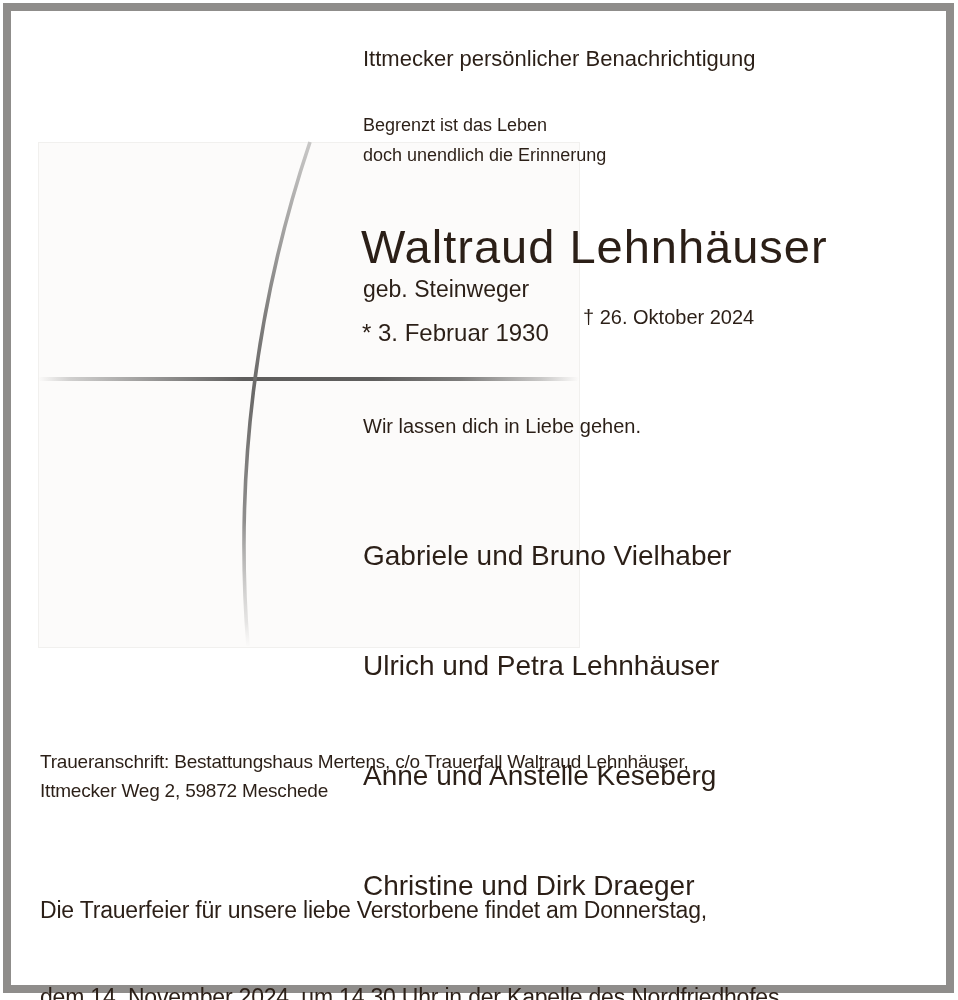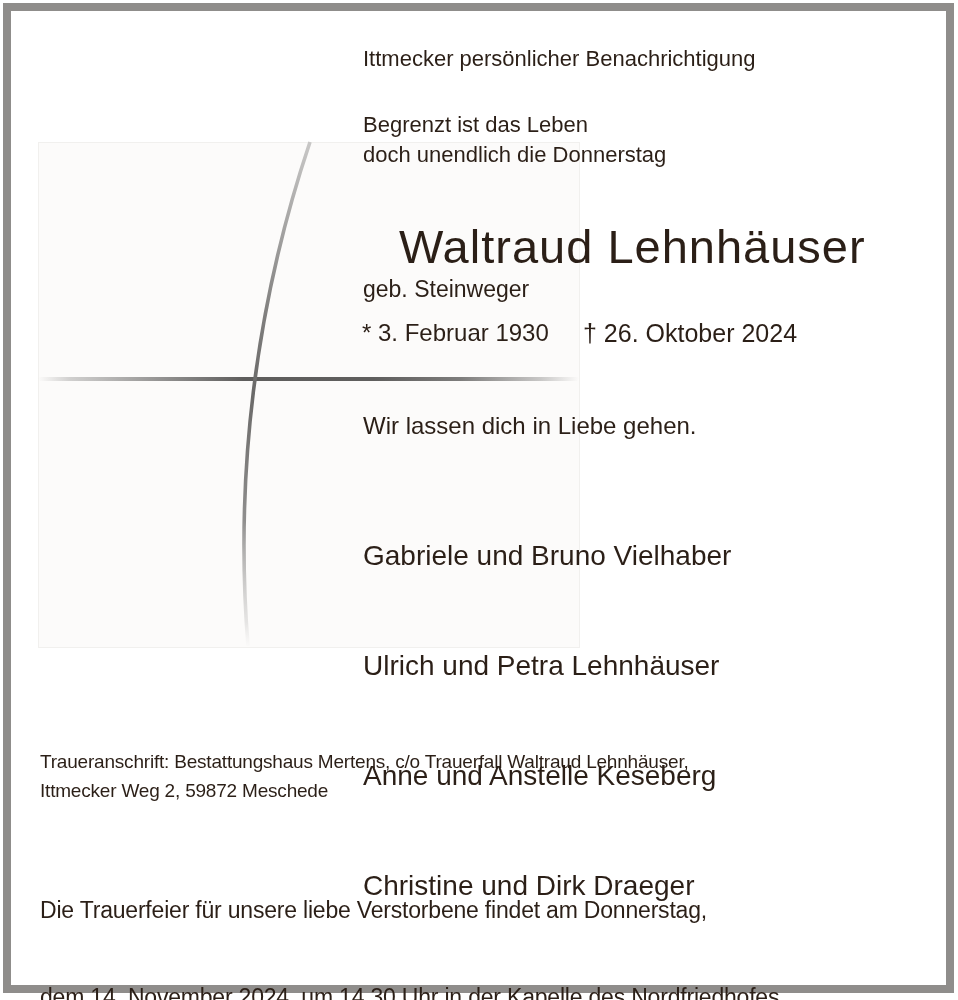--- a/index.html
+++ b/index.html
@@ -11,26 +11,26 @@
   .abs{position:absolute;white-space:pre;}
   
   .panel{position:absolute;left:38px;top:142px;width:542px;height:506px;
          background:#fcfbfa;border:1px solid rgba(120,110,100,0.08);box-sizing:border-box;}
   .arc-svg{position:absolute;left:0;top:0;width:958px;height:1000px;pointer-events:none;}
   .hline{position:absolute;left:38px;top:377px;width:541px;height:4px;border-radius:2px;
          background:linear-gradient(to right,
             rgba(180,180,180,0) 0%, #d0cfce 6%, #8b8a89 25%, #5e5d5c 38%,
             #5f5e5d 62%, #7d7c7b 78%, #c9c8c7 93%, rgba(220,220,220,0) 100%);}
   .intro{left:363px;top:45px;font-size:22px;line-height:28px;}
-  .verse{left:363px;top:110px;font-size:22px;line-height:30px;}
-  .name{left:361px;top:219px;font-size:47px;line-height:56px;letter-spacing:1px;font-weight:500;margin-left:38px;}
+  .verse{left:363px;top:110px;font-size:18px;line-height:30px;}
+  .name{left:361px;top:219px;font-size:47px;line-height:56px;letter-spacing:1px;font-weight:500;}
   .maiden{left:363px;top:275px;font-size:23px;line-height:28px;}
   .birth{left:362px;top:318px;font-size:24px;line-height:30px;}
-  .death{left:583px;top:318px;font-size:25px;line-height:30px;}
-  .farewell{left:363px;top:411px;font-size:24px;line-height:30px;}
+  .death{left:583px;top:302px;font-size:20px;line-height:30px;}
+  .farewell{left:363px;top:411px;font-size:20px;line-height:30px;}
   .mourners{left:363px;top:465px;font-size:28px;line-height:36.6px;}
   .address{left:40px;top:747px;font-size:19px;line-height:29px;letter-spacing:-0.2px;}
   .service{left:40px;top:838px;font-size:23px;line-height:29px;letter-spacing:-0.2px;}
 </style>
 </head>
 <body>
 
 <div class="frame"></div>
 
 <div class="stage">
@@ -48,21 +48,21 @@
         <stop offset="0.75" stop-color="#8f8e8d"></stop>
         <stop offset="0.95" stop-color="#cfcecd" stop-opacity="0.5"></stop>
         <stop offset="1" stop-color="#dddddd" stop-opacity="0"></stop>
       </linearGradient>
     </defs>
     <path d="M 310 142 A 1265 1265 0 0 0 248 646" fill="none" stroke="url(#arcGrad)" stroke-width="3.6"></path>
   </svg>
 
   <div class="abs intro">Ittmecker persönlicher Benachrichtigung</div>
 
-  <div class="abs verse"><span>Begrenzt ist das Leben</span><br><span>doch unendlich die Donnerstag</span></div>
+  <div class="abs verse"><span>Begrenzt ist das Leben</span><br><span>doch unendlich die Erinnerung</span></div>
 
   <div class="abs name">Waltraud Lehnhäuser</div>
 
   <div class="abs maiden">geb. Steinweger</div>
 
   <div class="abs birth">* 3. Februar 1930</div>
 
   <div class="abs death">† 26. Oktober 2024</div>
 
   <div class="abs farewell">Wir lassen dich in Liebe gehen.</div>

